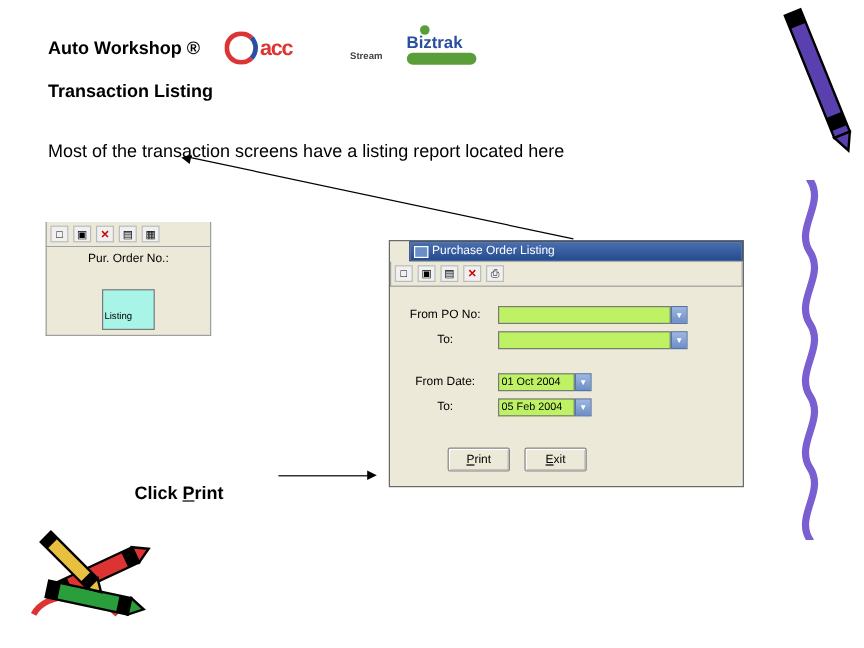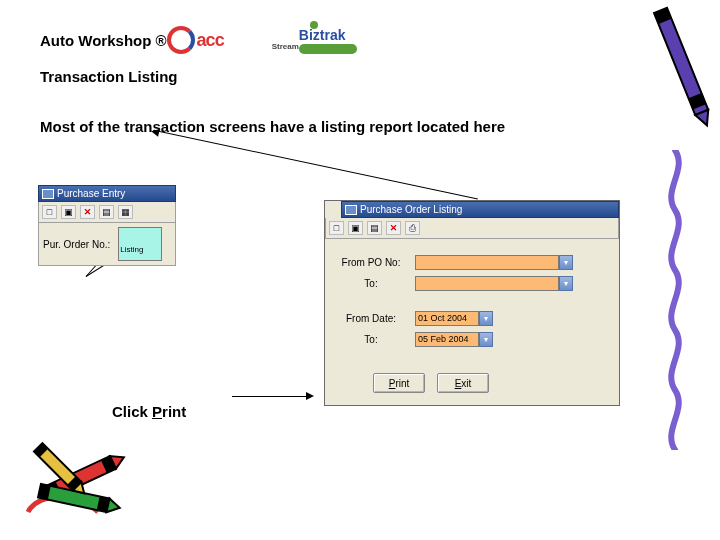--- a/index.html
+++ b/index.html
@@ -8,54 +8,54 @@
     width: 720px;
     height: 540px;
     background: #fff;
     font-family: "Comic Sans MS", cursive, sans-serif;
     position: relative;
     overflow: hidden;
   }
   .title-row {
     position: absolute;
     top: 26px; left: 40px;
-    display: flex; align-items: center; 
+    display: flex; align-items: center; gap: 20px;
     font-weight: bold;
     font-size: 15px;
   }
   .logo-acc { display:flex; align-items:center; gap:2px; font-family: Arial, sans-serif; }
   .logo-acc .c-ring { width:28px; height:28px; border:4px solid #d33; border-radius:50%; border-right-color:#2a4fa0; position:relative; }
   .logo-acc .cc { font-weight:bold; font-size:18px; letter-spacing:-1px; }
   .logo-acc .cc .red { color:#d33; }
   .logo-acc .stream { font-size:8px; color:#444; margin-left:-2px; margin-top:12px;padding-left:48px; }
   .logo-biztrak { font-family: Arial, sans-serif; font-size:14px; font-weight:bold; color:#2a4fa0; position:relative; }
   .logo-biztrak .dot::before { content:''; position:absolute; top:-6px; left:11px; width:8px; height:8px; border-radius:50%; background:#5a9e3a; }
   .logo-biztrak .pill { display:block; width:58px; height:10px; background:#5a9e3a; border-radius:5px; margin-top:1px; }
   .section-heading { position:absolute; top:68px; left:40px; font-weight:bold; font-size:15px; }
-  .body-text { position:absolute; top:118px; left:40px; font-size:15px; font-weight:bold; }
+  .body-text { position:absolute; top:118px; left:40px; font-size:15px; font-weight:normal; }
   .click-print { position:absolute; top:388px; left:112px; font-size:15px; font-weight:bold;margin-top:15px; }
   .click-print .u { text-decoration: underline; }
 
   
   .win-small { position:absolute; top:185px; left:38px; width:138px; font-family: Tahoma, Arial, sans-serif; font-size:10px; }
   .win-title { background: linear-gradient(#4a6fb0,#244a8f); color:#fff; padding:2px 3px; display:flex; align-items:center; gap:3px; border:1px solid #1a3a70; }
   .win-title .ticon { width:12px; height:10px; background:#6a8fc8; border:1px solid #fff; }
   .win-tools { background:#ece9d8; border:1px solid #9f9f9f; border-top:none; padding:3px 3px; display:flex; gap:4px; }
   .tbtn { width:15px; height:14px; background:#f0f0f0; border:1px solid #bbb; display:flex; align-items:center; justify-content:center; font-size:9px; line-height:1; }
   .tbtn.red { color:#c00; font-weight:bold; }
-  .win-body-sm { background:#ece9d8; border:1px solid #9f9f9f; border-top:none; padding:4px 4px; display:flex; align-items:center; gap:8px; }
+  .win-body-sm { background:#ece9d8; border:1px solid #9f9f9f; border-top:none; padding:4px 4px; display:flex; align-items:center; gap:20px;flex-direction:column; }
   .lbl { font-size:10px; }
   .inp-sm { width:44px; height:13px; background:#a8f5e8; border:1px solid #7a7a7a; }
 
   
   .win-big { position:absolute; top:200px; left:324px; width:296px; font-family: Tahoma, Arial, sans-serif; font-size:10px; background:#ece9d8; border:1px solid #6a6a6a; }
   .win-big .win-title { background: linear-gradient(#4a6fb0,#244a8f); margin-left: 16px; }
   .win-big .rowf { display:flex; align-items:center; margin:6px 0; }
   .win-big .flbl { width:82px; text-align:center; padding-right:6px; font-size:10px; }
-  .finput { height:15px; border:1px solid #7a7a7a; background:#fdba74; }
+  .finput { height:15px; border:1px solid #7a7a7a; background:#bef264; }
   .combo { width:158px; display:flex; }
   .combo .finput { flex:1; }
   .combo .drop { width:14px; background:linear-gradient(#9db7e2,#6c8fc9); border:1px solid #5574a8; display:flex; align-items:center; justify-content:center; color:#fff; font-size:8px; }
   .datebox { width:78px; display:flex; }
   .datebox .finput { flex:1; font-size:9px; padding:0 2px; line-height:13px; }
   .datebox .drop { width:14px; background:linear-gradient(#9db7e2,#6c8fc9); border:1px solid #5574a8; display:flex; align-items:center; justify-content:center; color:#fff; font-size:8px; }
   .form-area { padding:10px 8px 14px 8px; }
   .btn-row { display:flex; gap:12px; justify-content:flex-start; padding:6px 0 12px 48px; }
   .dlgbtn { width:52px; height:20px; background:#ece9d8; border:1px solid #888; border-radius:2px; font-size:10px; display:flex; align-items:center; justify-content:center; box-shadow: inset 1px 1px #fff, inset -1px -1px #b5b5b5; }
   .dlgbtn .u { text-decoration: underline; }
@@ -97,24 +97,20 @@
 <div class="body-text">Most of the transaction screens have a listing report located here</div>
 
 <div class="arrow-line arrow1"></div>
 <div class="arrow1h"></div>
 <div class="arrow-line arrow2a"></div>
 <div class="arrow-line arrow2b"></div>
 <div class="arrow-line arrow3"></div>
 <div class="arrow3h"></div>
 
 <div class="win-small">
-  <div class="win-title">
-    <span class="ticon"></span>
-    <span>Purchase Entry</span>
-  </div>
   <div class="win-tools">
     <span class="tbtn">□</span>
     <span class="tbtn">▣</span>
     <span class="tbtn red">✕</span>
     <span class="tbtn">▤</span>
     <span class="tbtn">▦</span>
   </div>
   <div class="win-body-sm">
     <span class="lbl">Pur. Order No.:</span>
     <span class="inp-sm" style="font-size:8px;padding:16px 1px;line-height:11px;">Listing</span>

